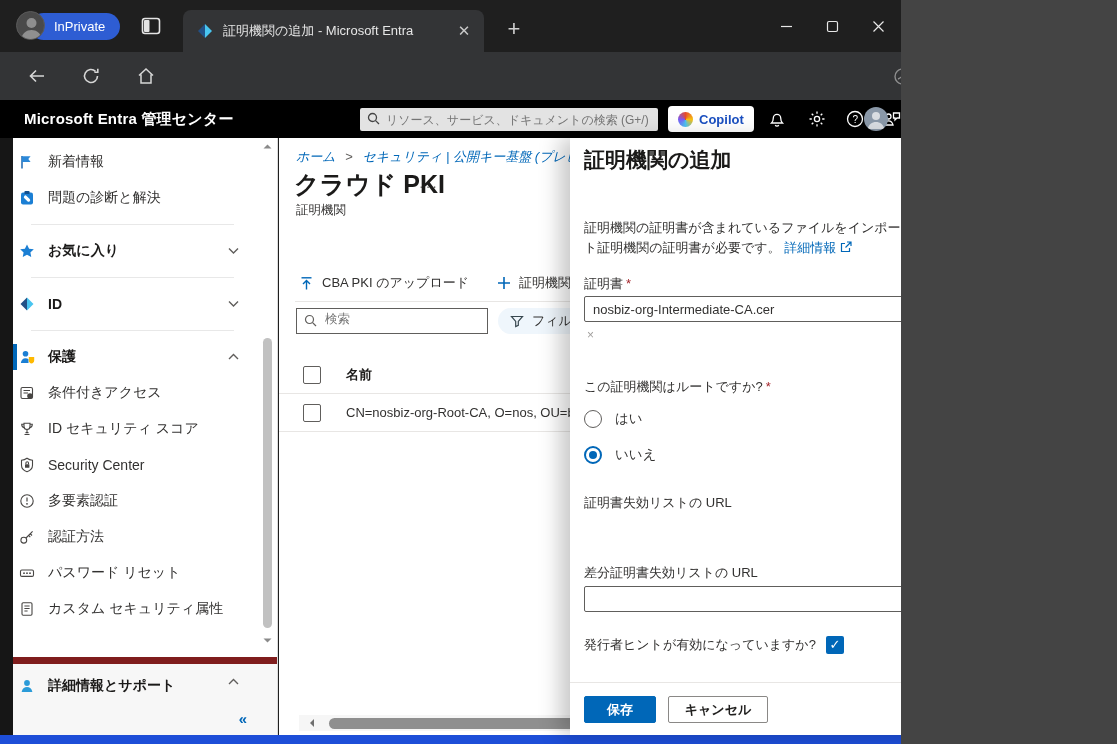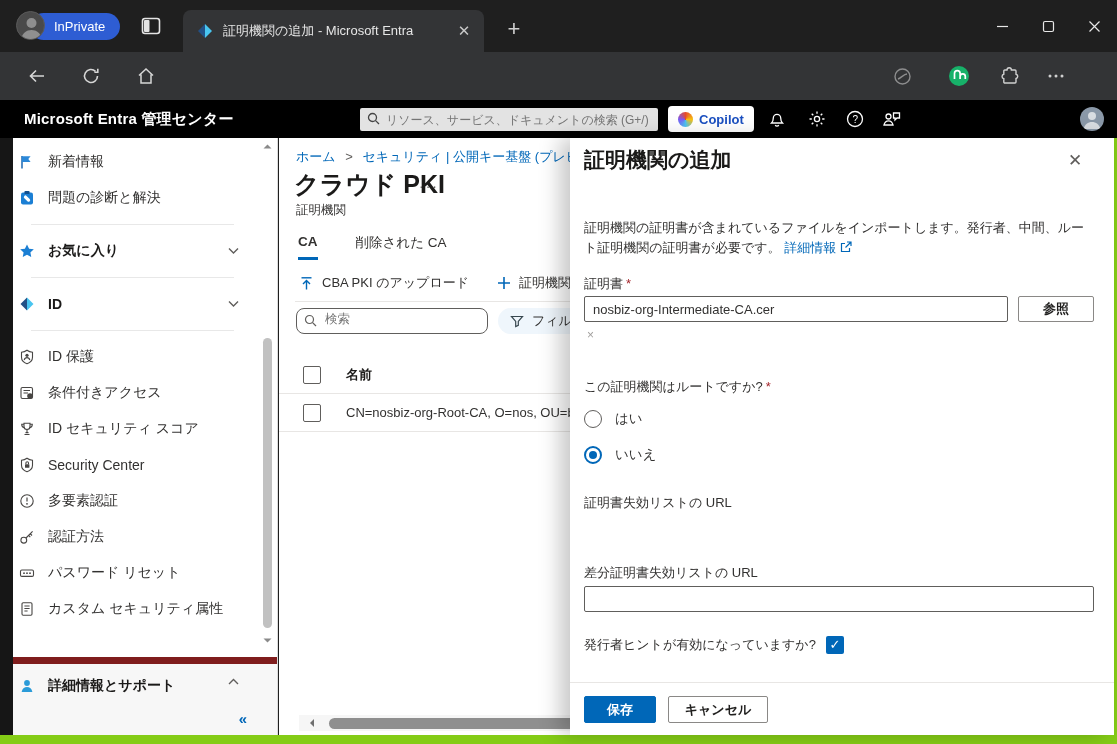--- a/index.html
+++ b/index.html
@@ -1,17 +1,17 @@
 <!DOCTYPE html>
 <html><head>
 <meta charset="utf-8">
 <style>
   * { margin:0; padding:0; box-sizing:border-box; }
   body { background:#444; font-family:"Liberation Sans","DejaVu Sans",sans-serif; }
-  #window { position:relative; width:1117px; height:744px; background:#84cc16; overflow:hidden; }
+  #window { position:relative; width:901px; height:744px; background:#1d4ed8; overflow:hidden; }
 
   
   .titlebar { position:absolute; top:0; left:0; right:0; height:52px; background:#1f1f1f; }
   .inprivate-pill { position:absolute; left:30px; top:13px; height:27px; background:#2e5dd3; border-radius:14px; color:#fff; font-size:13px; display:flex; align-items:center; padding:0 15px 0 24px; }
   .inprivate-avatar { position:absolute; left:16px; top:11px; width:29px; height:29px; border-radius:50%; background:#4a4a4a; overflow:hidden; border:1px solid #5a5a5a; }
   .sidepanel-btn { position:absolute; left:140px; top:15px; }
   .tab { position:absolute; left:183px; top:10px; width:301px; height:42px; background:#333436; border-radius:8px 8px 0 0; display:flex; align-items:center; padding:0 10px 0 14px; }
   .tab-title { flex:1; color:#e6e6e6; font-size:13px; white-space:nowrap; overflow:hidden; margin-left:10px; }
   .tab-close { color:#c9c9c9; font-size:15px; width:20px; text-align:center; cursor:default; }
   .newtab-btn { position:absolute; left:500px; top:16px; color:#cfcfcf; font-size:22px; font-weight:300; width:28px; height:28px; text-align:center; line-height:26px; }
@@ -56,31 +56,31 @@
   .side-pinned { position:absolute; left:0; right:0; bottom:0; height:78px; background:#f7f7f7; border-top:7px solid #7f1d1d; }
   .side-pinned .side-item { height:40px; padding-top:4px; }
   .collapse-btn { position:absolute; right:30px; bottom:8px; color:#0067b8; font-size:15px; font-weight:700; }
   .side-scroll { position:absolute; right:3px; top:4px; bottom:90px; width:13px; }
   .scroll-arrow { position:absolute; left:2px; width:9px; height:9px; }
   .side-thumb { position:absolute; left:2px; top:196px; width:9px; height:290px; background:#c1c1c1; border-radius:5px; }
 
   
   .main { position:absolute; left:279px; right:0; top:0; bottom:0; background:#fff; overflow:hidden; }
   .breadcrumb { position:absolute; left:17px; top:10px; font-size:13px; white-space:nowrap; }
-  .crumb-link { color:#0067b8; cursor:pointer; }
+  .crumb-link { color:#0067b8; cursor:pointer;font-style:italic; }
   .crumb-sep { color:#605e5c; margin:0 6px; }
   .page-title { position:absolute; left:15px; top:30px; font-size:25px; font-weight:700; color:#1b1a19; }
   .more-dots { position:absolute; left:140px; top:40px; color:#605e5c; font-size:14px; letter-spacing:2px; }
   .page-subtitle { position:absolute; left:17px; top:64px; font-size:12.5px; color:#323130; }
   .tabs { position:absolute; left:19px; top:96px; display:flex; gap:38px; font-size:13.5px; color:#323130; }
   .tab-active { font-weight:700; padding-bottom:8px; border-bottom:3px solid #0067b8; }
   .cmd-bar { position:absolute; left:20px; top:136px; display:flex; gap:28px; align-items:center; font-size:13px; color:#323130; white-space:nowrap; }
   .cmd { display:flex; gap:8px; align-items:center; }
   .main-div { position:absolute; left:16px; right:0; top:163px; height:1px; background:#e8e6e4; }
-  .list-search { position:absolute; left:17px; top:170px; width:192px; height:26px; border:1px solid #605e5c; border-radius:8px; font-size:12.5px; padding:0 6px 4px 28px; color:#323130; font-family:inherit; }
+  .list-search { position:absolute; left:17px; top:170px; width:192px; height:26px; border:1px solid #605e5c; border-radius:0; font-size:12.5px; padding:0 6px 4px 28px; color:#323130; font-family:inherit; }
   .list-search-icon { position:absolute; left:25px; top:176px; }
   .filter-pill { position:absolute; left:219px; top:170px; width:118px; height:26px; background:#eff6fc; border-radius:13px; display:flex; align-items:center; gap:8px; padding:0 12px; font-size:13px; color:#323130; white-space:nowrap; }
   .tbl-hdr { position:absolute; left:0; right:0; top:218px; height:38px; border-bottom:1px solid #e8e6e4; display:flex; align-items:center; }
   .tbl-row { position:absolute; left:0; right:0; top:256px; height:38px; border-bottom:1px solid #e8e6e4; display:flex; align-items:center; }
   .cbx { width:18px; height:18px; border:1px solid #605e5c; border-radius:2px; background:#fff; margin-left:24px; flex:0 0 18px; }
   .tbl-hdr .colname { font-size:13px; font-weight:700; color:#1b1a19; margin-left:25px; }
   .tbl-row .cell { font-size:13px; color:#323130; margin-left:25px; white-space:nowrap; }
   .h-scroll { position:absolute; left:20px; right:0; bottom:4px; height:16px; background:#f6f6f6; display:flex; align-items:center; }
   .h-thumb { position:absolute; left:30px; width:420px; height:11px; background:#8f8f8f; border-radius:6px; }
 
@@ -325,29 +325,33 @@
               <path d="M8 1.5L1.5 8 8 14.5z" fill="#225086"></path>
             </svg>
           <span class="lbl">ID</span>
           <svg class="chev" width="13" height="13" viewBox="0 0 13 13">
               <path d="M2 4.5l4.5 4.5L11 4.5" fill="none" stroke="#605e5c" stroke-width="1.4"></path>
             </svg>
         </div>
 
         <div class="side-div"></div>
 
-
-        <div class="side-item">
-          <svg class="icon16" viewBox="0 0 16 16">
-              <path d="M8 1.3c1.8 1.4 3.8 1.9 5.5 1.9v5c0 3.3-2.4 5.4-5.5 6.5-3.1-1.1-5.5-3.2-5.5-6.5v-5C4.2 3.2 6.2 2.7 8 1.3z" fill="none" stroke="#484644" stroke-width="1.1"></path>
-              <circle cx="8" cy="6.3" r="1.6" fill="#484644"></circle>
-              <path d="M5.2 11c.4-1.6 1.5-2.4 2.8-2.4s2.4.8 2.8 2.4" fill="none" stroke="#484644" stroke-width="1.1"></path>
-            </svg>
-          <span class="lbl">ID 保護</span>
-        </div>
+        <div class="side-item group">
+          <span class="sel-bar"></span>
+          <svg class="icon16" viewBox="0 0 16 16">
+              <circle cx="6.5" cy="4.8" r="2.8" fill="#1b7fd4"></circle>
+              <path d="M1.8 14c.5-3.2 2.2-4.8 4.7-4.8 1.2 0 2.2.4 3 1V14z" fill="#1b7fd4"></path>
+              <path d="M9.8 8h5.4v3.4c0 1.7-1.3 2.7-2.7 3.1-1.4-.4-2.7-1.4-2.7-3.1z" fill="#ffb900"></path>
+            </svg>
+          <span class="lbl">保護</span>
+          <svg class="chev" width="13" height="13" viewBox="0 0 13 13">
+              <path d="M2 9l4.5-4.5L11 9" fill="none" stroke="#605e5c" stroke-width="1.4"></path>
+            </svg>
+        </div>
+
         <div class="side-item">
           <svg class="icon16" viewBox="0 0 16 16">
               <rect x="2" y="2.5" width="11.5" height="11" rx="1.5" fill="none" stroke="#484644" stroke-width="1.1"></rect>
               <path d="M4.5 5.5h6.5M4.5 8h4.5" stroke="#484644" stroke-width="1.1"></path>
               <circle cx="11" cy="11" r="2.8" fill="#484644"></circle>
             </svg>
           <span class="lbl">条件付きアクセス</span>
         </div>
         <div class="side-item">
           <svg class="icon16" viewBox="0 0 16 16">
@@ -427,24 +431,20 @@
       <div class="breadcrumb">
         <span class="crumb-link">ホーム</span>
         <span class="crumb-sep">&gt;</span>
         <span class="crumb-link">セキュリティ | 公開キー基盤 (プレビュー)</span>
         <span class="crumb-sep">&gt;</span>
       </div>
       <div class="page-title">クラウド PKI</div>
       <div class="more-dots">···</div>
       <div class="page-subtitle">証明機関</div>
 
-      <div class="tabs">
-        <span class="tab-active">CA</span>
-        <span>削除された CA</span>
-      </div>
 
       <div class="cmd-bar">
         <span class="cmd">
           <svg width="15" height="15" viewBox="0 0 15 15">
               <path d="M2.5 1.8h10" stroke="#0067b8" stroke-width="1.4"></path>
               <path d="M7.5 13.5V4.5M4 8l3.5-3.5L11 8" stroke="#0067b8" stroke-width="1.4" fill="none"></path>
             </svg>
           <span>CBA PKI のアップロード</span>
         </span>
         <span class="cmd">

